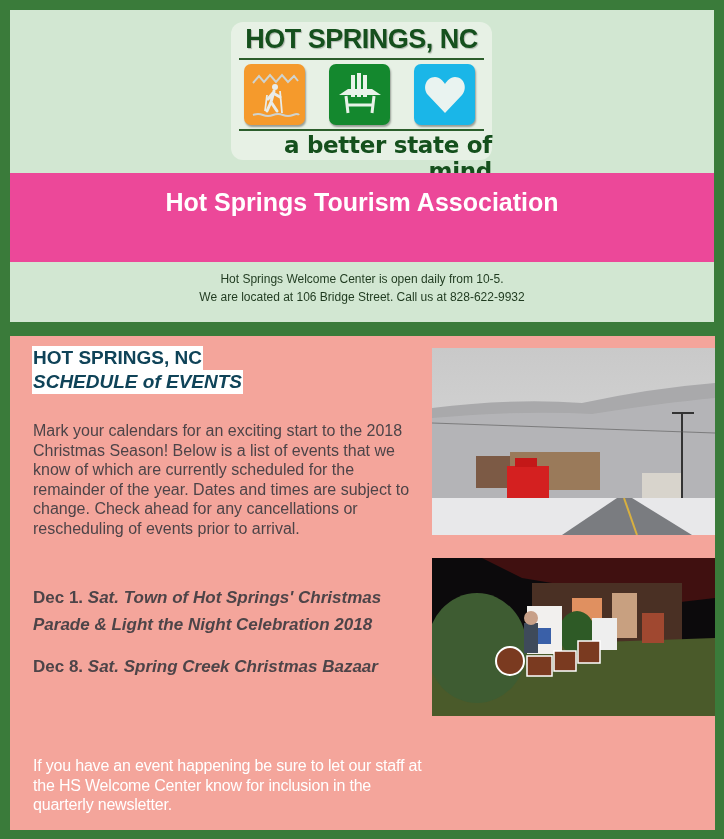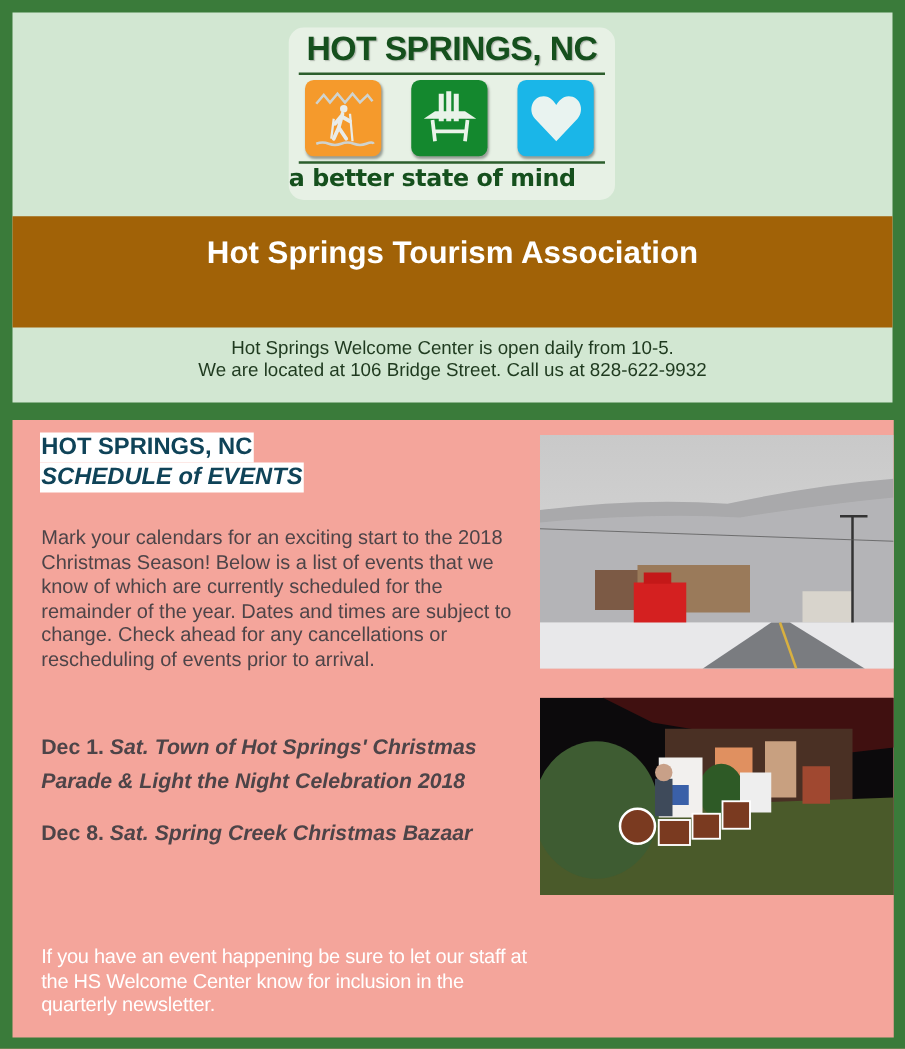--- a/index.html
+++ b/index.html
@@ -26,32 +26,32 @@
   .logo-rule {
     position: absolute; left: 8px; width: 245px; height: 2px; background: #2c5e2c;
   }
   .logo-icon {
     position: absolute; top: 42px; width: 61px; height: 61px; border-radius: 7px;
     box-shadow: 1px 2px 2px rgba(0,0,0,0.35);
     display: flex; align-items: center; justify-content: center;
   }
   .logo-icon svg { width: 52px; height: 52px; }
   .logo-tagline {
-    position: absolute; left: 0; top: 110px; width: 100%; text-align: left;
+    position: absolute; left: 0; top: 110px; width: 100%; text-align: right;
     font-family: "DejaVu Sans", sans-serif; font-weight: bold;
-    font-size: 19px; color: #15501d; letter-spacing: -0.3px;
+    font-size: 23px; color: #15501d; letter-spacing: -0.3px;
   }
   .banner {
     position: absolute; left: 10px; top: 173px; width: 704px; height: 89px;
-    background: #a16207; color: #ffffff; text-align: center;
+    background: #ec4899; color: #ffffff; text-align: center;
     font-weight: bold; font-size: 25px; line-height: 30px; padding-top: 14px;
   }
   .info {
     position: absolute; left: 10px; top: 270px; width: 704px; text-align: center;
-    color: #1f3a1f; font-size: 15px; line-height: 18px;
+    color: #1f3a1f; font-size: 12px; line-height: 18px;
   }
   .body {
     position: absolute; left: 10px; top: 336px; width: 705px; height: 494px;
     background: #f4a59b;
   }
   .heading {
     position: absolute; left: 22px; top: 10px; font-weight: bold;
     color: #0f4358; font-size: 19px; line-height: 24px;
   }
   .heading span { background: #ffffff; padding: 0 1px; display: inline-block; }

